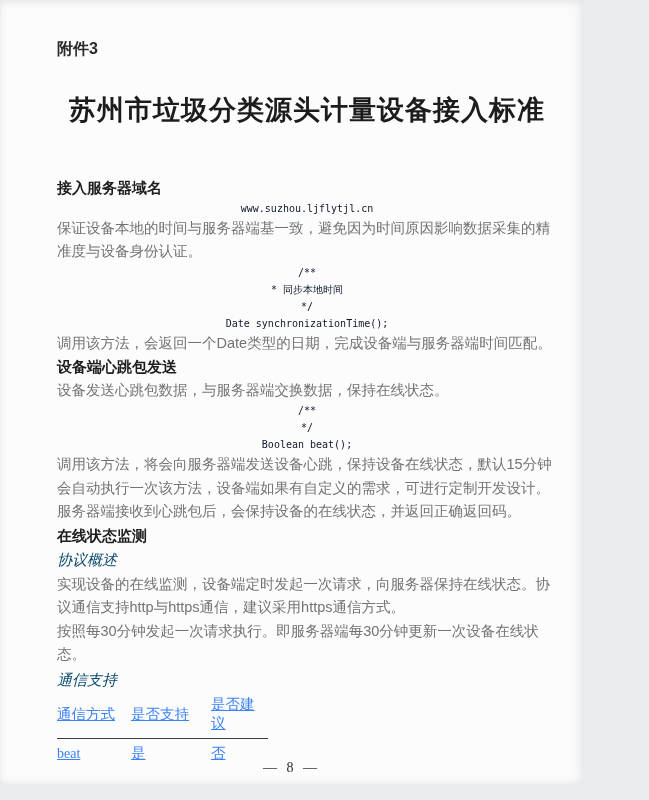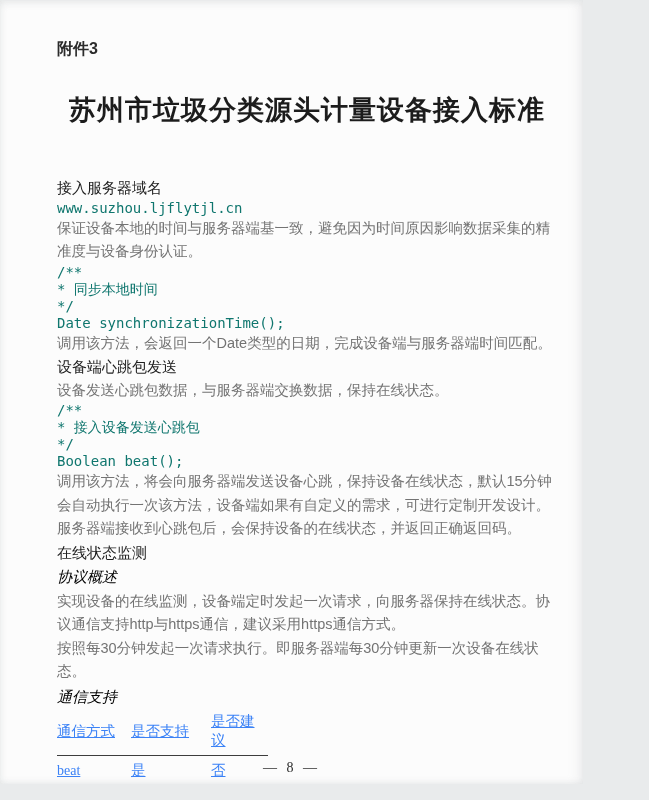--- a/index.html
+++ b/index.html
@@ -34,44 +34,45 @@
     font-family: Liberation Sans, sans-serif;
     font-size: 27px;
     font-weight: 700;
     color: #1c1c1c;
     letter-spacing: 1px;
     line-height: 40px;
   }
   .content { margin-top: 46px; }
   .h {
     font-size: 15px;
-    font-weight: 400;
+    font-weight: 700;
     color: #1e1e1e;
     line-height: 23.5px;
   }
   .p {
     font-size: 14.5px;
     line-height: 23.5px;
     color: #737373;
     max-width: 548px;
   }
   .code {
     font-family: "DejaVu Sans Mono", "Liberation Mono", monospace;
-    font-size: 14px;
+    font-size: 10px;
     line-height: 17px;
-    color: #0f766e;
+    color: #0f172a;
     white-space: pre;
+    text-align: center;
   }
   .sub {
     font-family: "Liberation Serif", serif;
     font-style: italic;
     font-size: 15px;
     font-weight: 500;
     line-height: 23.5px;
-    color: #000000;
+    color: #0c4a6e;
     margin-top: 2px;
   }
   .tbl {
     border-collapse: collapse;
     margin-top: 2px;
     font-size: 14.5px;
     color: #3b82f6;
     text-decoration: underline;
   }
   .tbl th {
@@ -114,21 +115,20 @@
     <div class="p">保证设备本地的时间与服务器端基一致，避免因为时间原因影响数据采集的精准度与设备身份认证。</div>
     <div class="code">/**</div>
     <div class="code">* 同步本地时间</div>
     <div class="code">*/</div>
     <div class="code">Date synchronizationTime();</div>
     <div class="p">调用该方法，会返回一个Date类型的日期，完成设备端与服务器端时间匹配。</div>
 
     <div class="h">设备端心跳包发送</div>
     <div class="p">设备发送心跳包数据，与服务器端交换数据，保持在线状态。</div>
     <div class="code">/**</div>
-    <div class="code">* 接入设备发送心跳包</div>
     <div class="code">*/</div>
     <div class="code">Boolean beat();</div>
     <div class="p">调用该方法，将会向服务器端发送设备心跳，保持设备在线状态，默认15分钟会自动执行一次该方法，设备端如果有自定义的需求，可进行定制开发设计。</div>
     <div class="p">服务器端接收到心跳包后，会保持设备的在线状态，并返回正确返回码。</div>
 
     <div class="h">在线状态监测</div>
     <div class="sub">协议概述</div>
     <div class="p">实现设备的在线监测，设备端定时发起一次请求，向服务器保持在线状态。协议通信支持http与https通信，建议采用https通信方式。</div>
     <div class="p">按照每30分钟发起一次请求执行。即服务器端每30分钟更新一次设备在线状态。</div>
 

